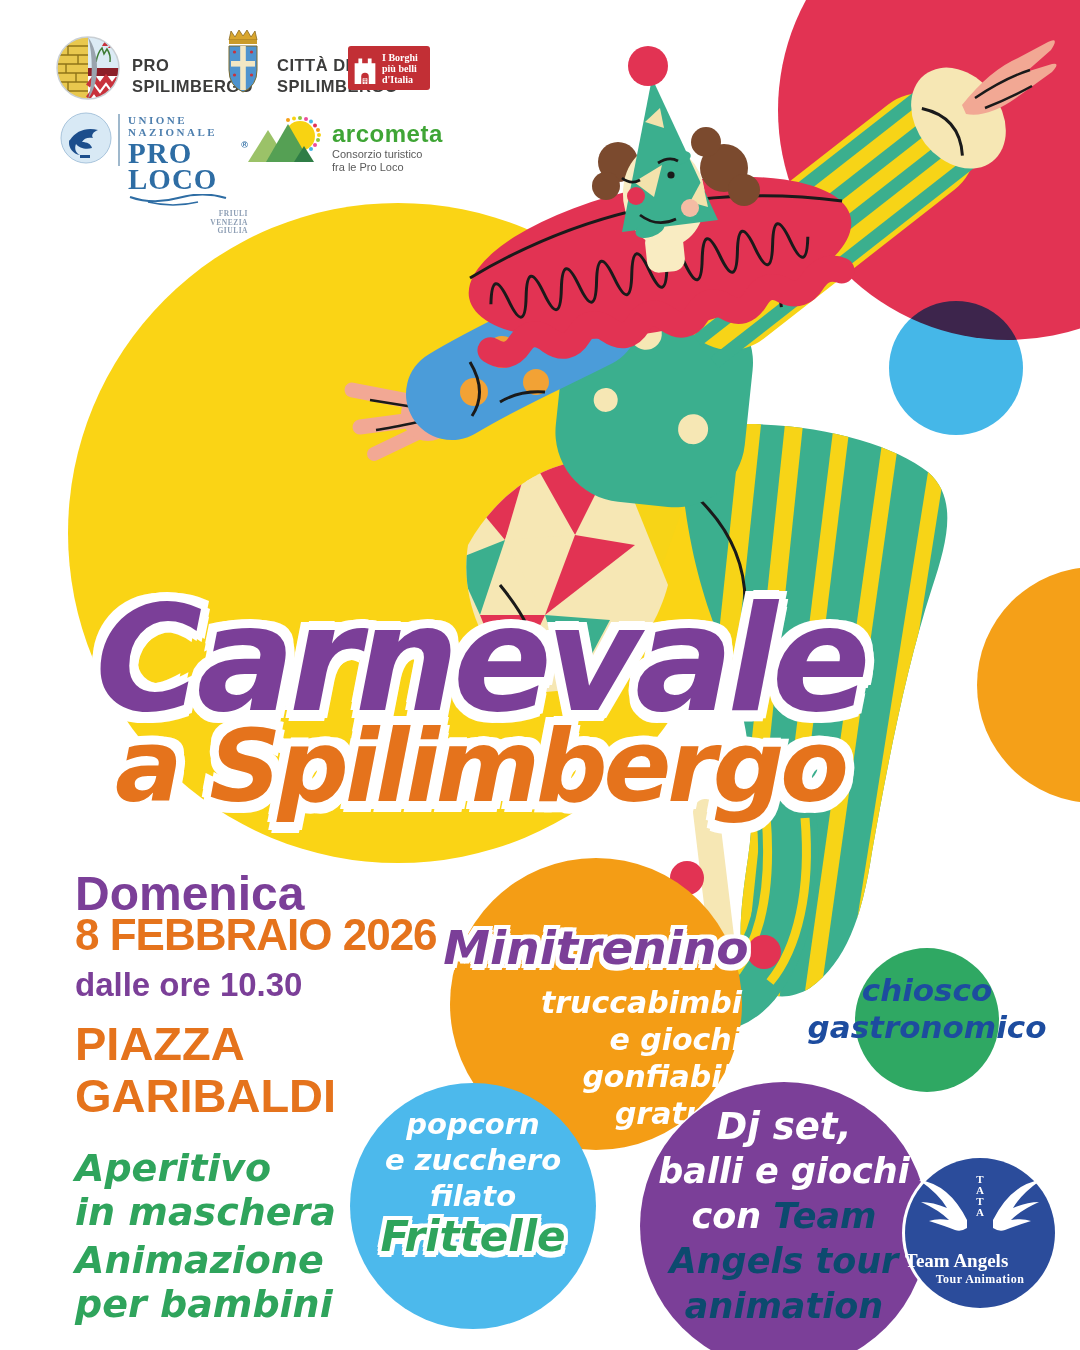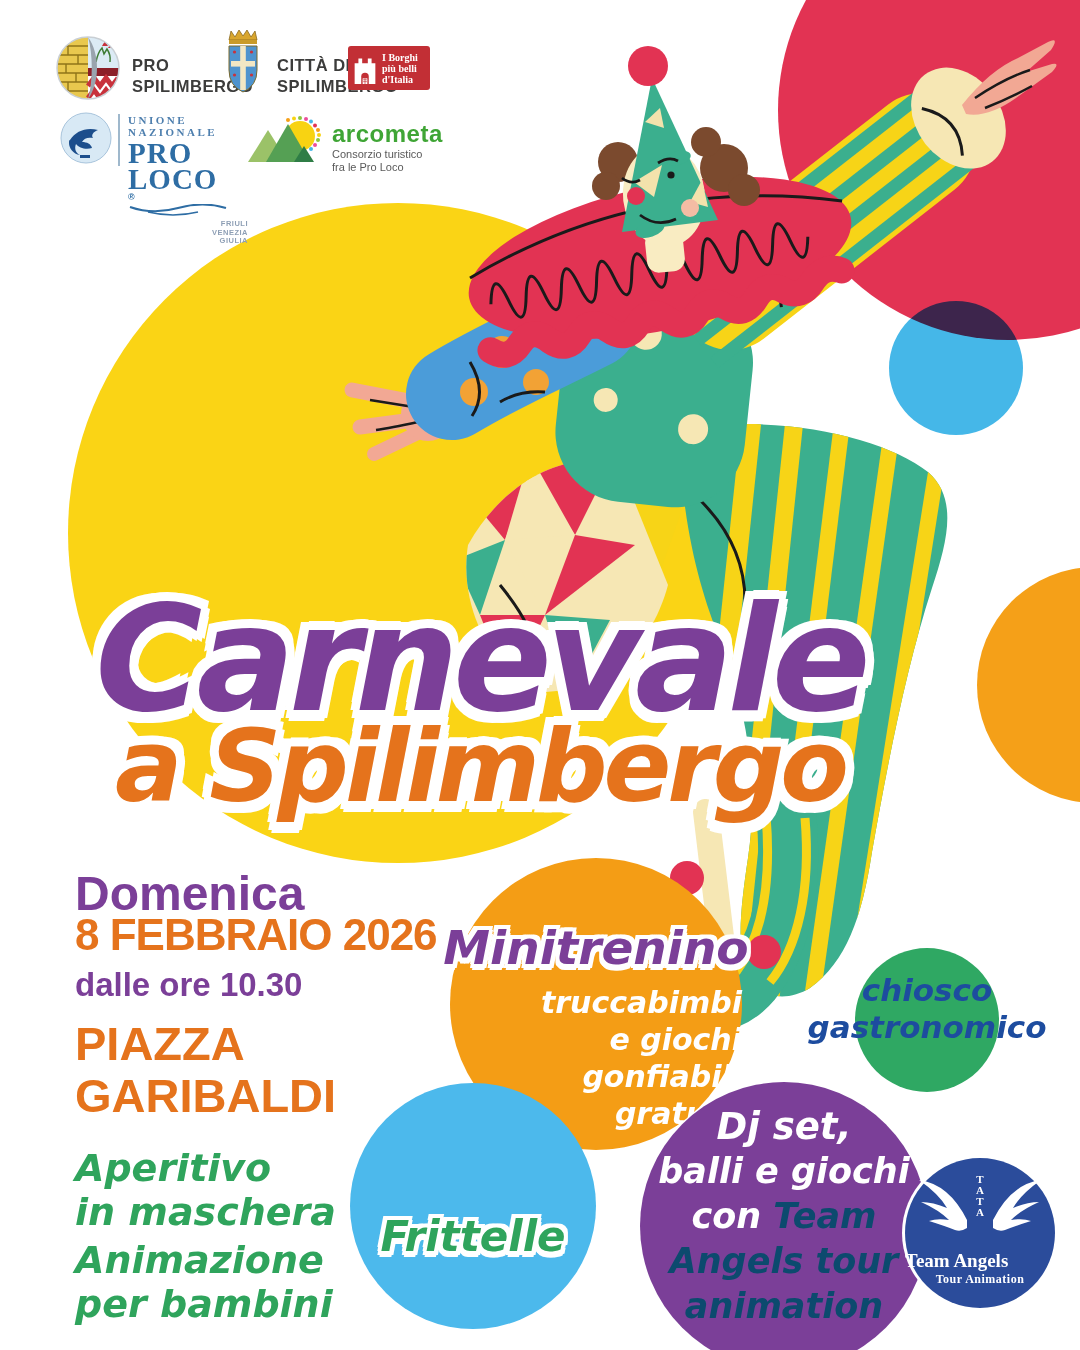--- a/index.html
+++ b/index.html
@@ -293,29 +293,29 @@
   <svg class="abs" style="left:60px;top:112px;" width="52" height="52" viewBox="0 0 52 52">
     <circle cx="26" cy="26" r="25" fill="#D8E9F5" stroke="#A8C4DC" stroke-width="1"></circle>
     <path d="M10,28 C16,19 26,15 38,18 C33,20 31,23 33,26 C28,25 24,26 22,30
              C27,30 31,32 32,36 C26,38 19,36 16,32 C14,37 16,41 20,43
              C13,42 9,36 9,31 C9,29 9,28 10,28 Z" fill="#1C4E8C"></path>
     <path d="M20,43 h10 v3 h-10 Z" fill="#1C4E8C"></path>
   </svg>
   <div class="abs" style="left:118px;top:114px;width:2px;height:52px;background:#9FB8CC;"></div>
   <div class="abs" style="left:128px;top:114px;width:120px;">
     <div class="proloco-top">UNIONE NAZIONALE</div>
-    <div style="display:flex;align-items:flex-start;margin-top:2px;flex-direction:column;">
+    <div style="display:flex;align-items:flex-start;margin-top:2px;">
       <span class="proloco-name">PRO LOCO</span>
       <span style="font-size:9px;color:#2E6DA4;font-weight:700;">®</span>
     </div>
     <svg width="100" height="12" viewBox="0 0 100 12">
       <path d="M2,3 Q25,11 50,4 T98,4" fill="none" stroke="#2E6DA4" stroke-width="2"></path>
       <path d="M20,8 Q45,14 70,8" fill="none" stroke="#2E6DA4" stroke-width="1.6"></path>
     </svg>
-    <div class="proloco-sub" style="margin-left:48px;">
+    <div class="proloco-sub" style="margin-left:48px;font-family:Liberation Serif, serif;">
       <div>FRIULI</div>
       <div>VENEZIA</div>
       <div>GIULIA</div>
     </div>
   </div>
 
   <svg class="abs" style="left:248px;top:116px;" width="76" height="48" viewBox="0 0 76 48">
     <circle cx="52" cy="20" r="15" fill="#F8D312"></circle>
     <g fill="none">
       <circle cx="40" cy="4" r="2" fill="#F5A018"></circle>
@@ -364,20 +364,25 @@
   <div class="circle c-minitrenino"></div>
   <div class="bubble-text script outline-w mt-title">Minitrenino</div>
   <div class="bubble-text script mt-lines">
     <div>truccabimbi</div>
     <div>e giochi</div>
     <div>gonfiabili</div>
     <div>gratuiti</div>
   </div>
 
   <div class="circle c-popcorn"></div>
+  <div class="bubble-text script pc-lines">
+    <div>popcorn</div>
+    <div>e zucchero</div>
+    <div>filato</div>
+  </div>
   <div class="bubble-text script outline-w pc-frittelle">Frittelle</div>
 
   <div class="circle c-chiosco"></div>
   <div class="bubble-text script ch-lines">
     <div>chiosco</div>
     <div>gastronomico</div>
   </div>
 
   <div class="circle c-djset"></div>
   <div class="bubble-text script dj-lines">

